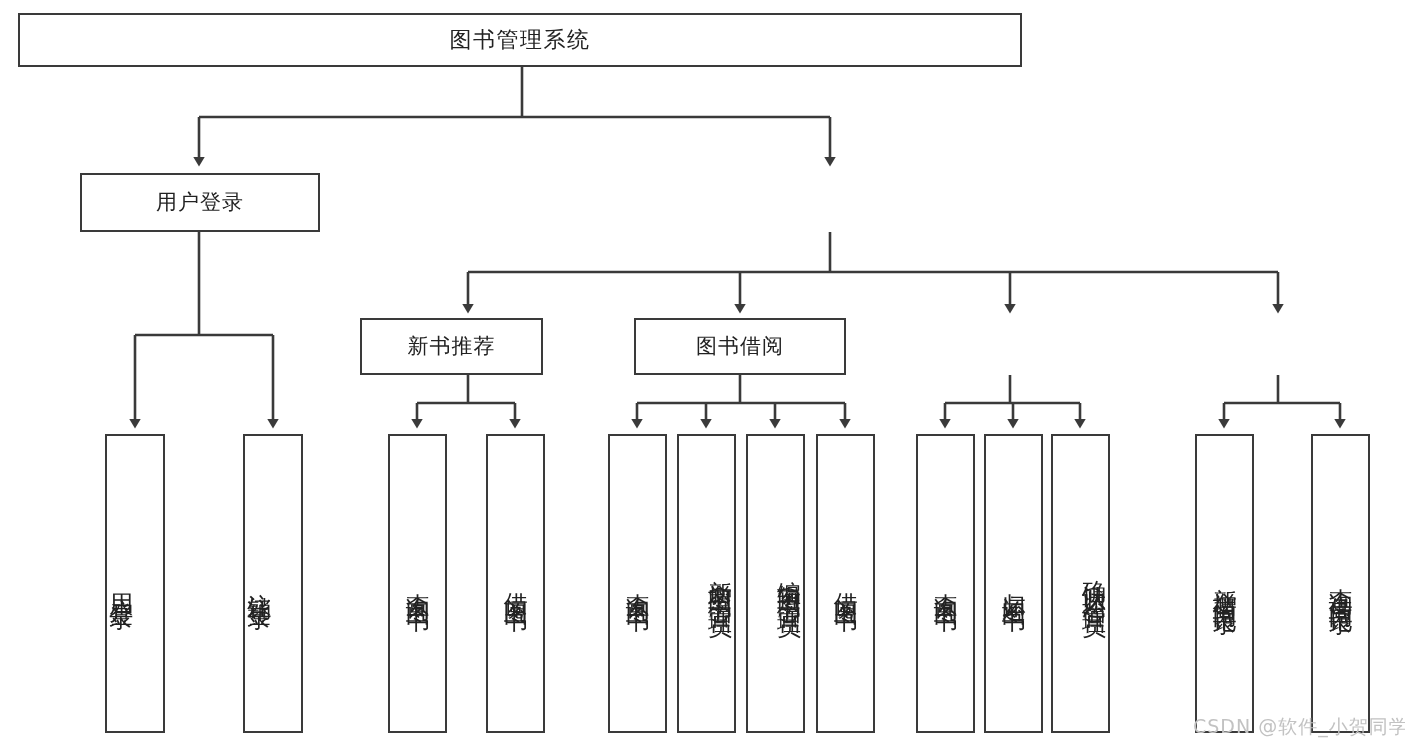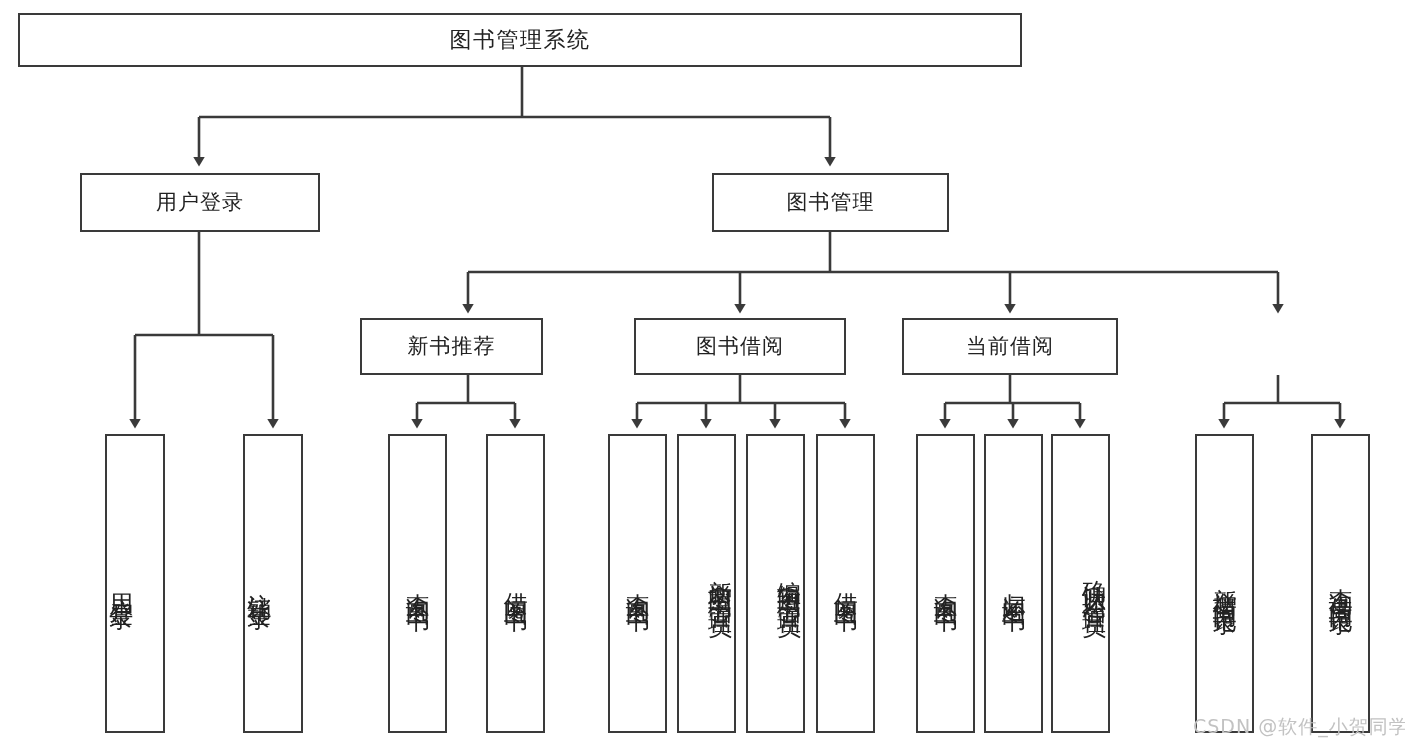--- a/index.html
+++ b/index.html
@@ -118,27 +118,25 @@
       <path d="M1224,403 L1224,420" marker-end="url(#arrow)"></path>
       <path d="M1340,403 L1340,420" marker-end="url(#arrow)"></path>
 
     </g>
   </svg>
 
   <div class="node root" style="left:18px; top:13px; width:1004px; height:54px;">图书管理系统</div>
 
   <div class="node horiz" style="left:80px; top:173px; width:240px; height:59px;">用户登录</div>
 
-  <div class="node horiz" style="left:712px; top:173px; width:237px; height:59px;">图书管理</div>
 
   <div class="node horiz" style="left:360px; top:318px; width:183px; height:57px;">新书推荐</div>
 
   <div class="node horiz" style="left:634px; top:318px; width:212px; height:57px;">图书借阅</div>
 
-  <div class="node horiz" style="left:902px; top:318px; width:216px; height:57px;">当前借阅</div>
 
 
   <div class="node leaf bot" style="left:105px; top:434px; width:60px; height:299px;">用户登录</div>
 
   <div class="node leaf bot" style="left:243px; top:434px; width:60px; height:299px;">注销登录</div>
 
   <div class="node leaf mid" style="left:388px; top:434px; width:59px; height:299px;">查询图书</div>
 
   <div class="node leaf mid" style="left:486px; top:434px; width:59px; height:299px;">借阅图书</div>
 

